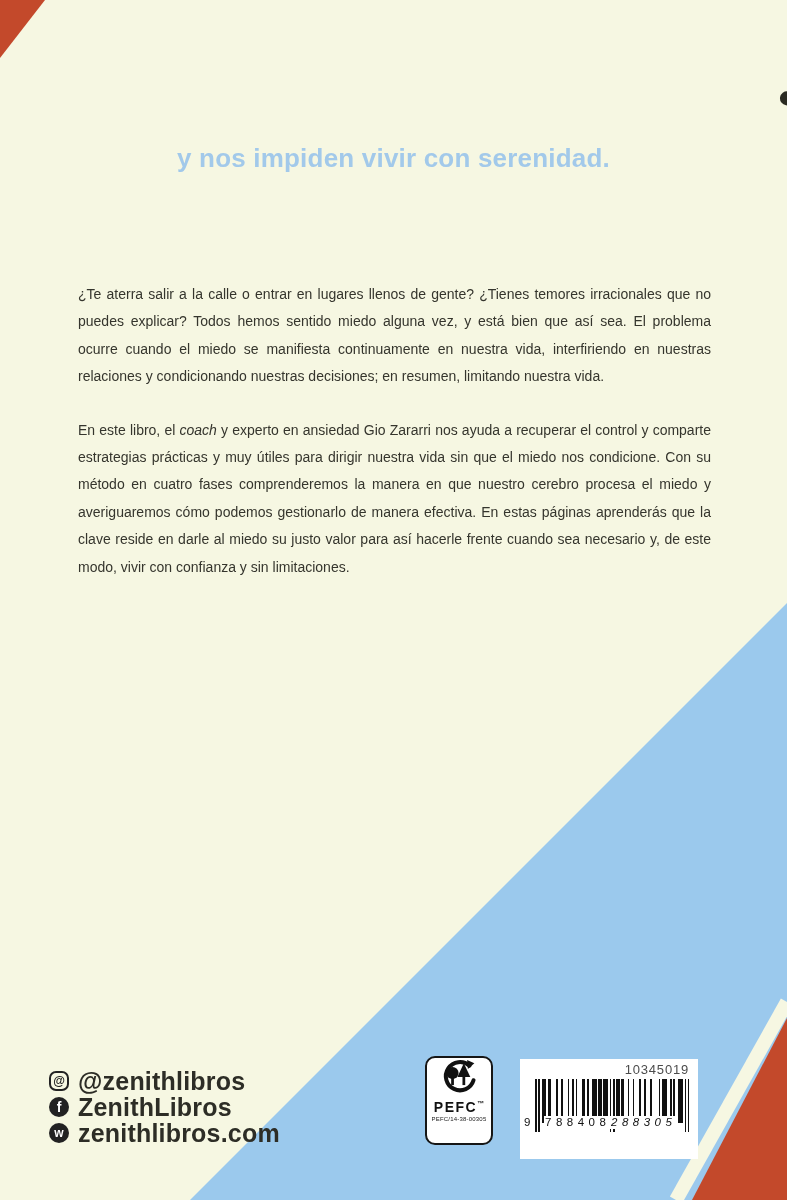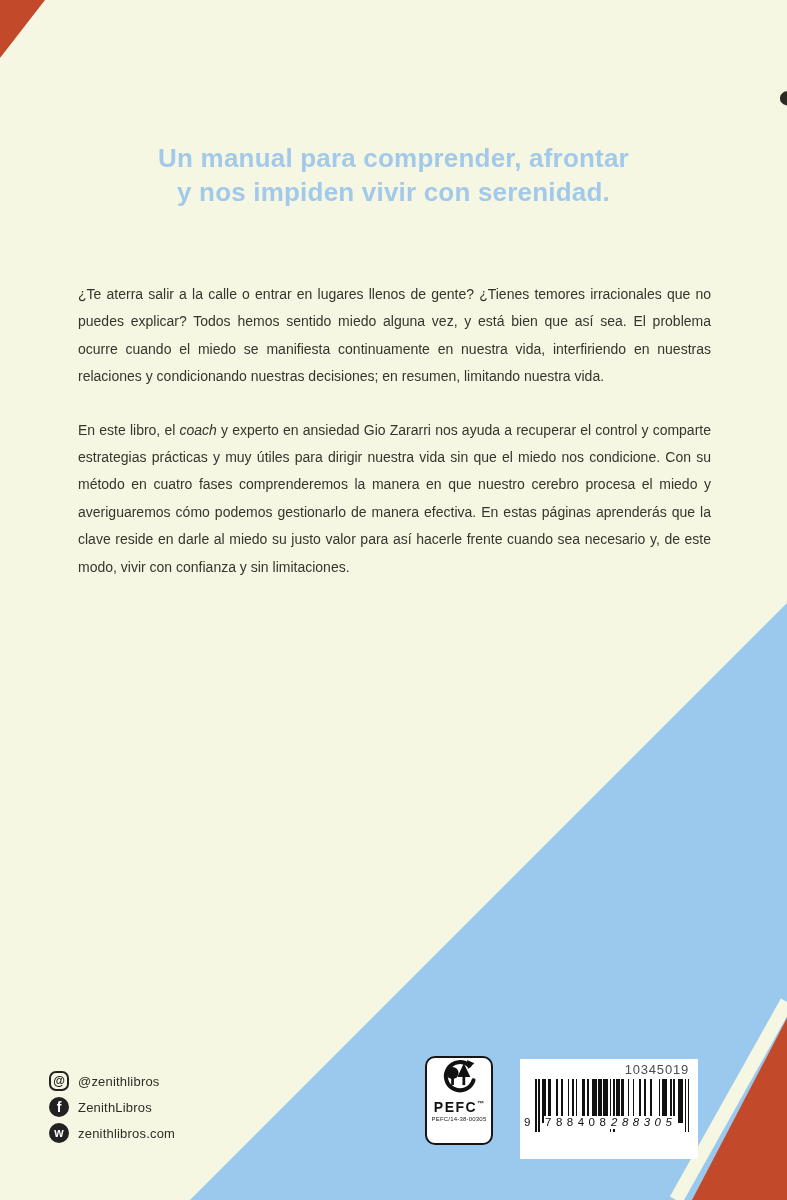--- a/index.html
+++ b/index.html
@@ -28,21 +28,21 @@
   .bodycol p{margin:0;}
   .bodycol p + p{margin-top:26px;}
   .edge-mark{
     position:absolute;right:-2px;top:91px;width:9px;height:14px;
     background:#2b2b22;border-radius:7px 0 0 7px;
     transform:rotate(8deg);
   }
   
   .social{position:absolute;left:49px;top:1070px;display:flex;flex-direction:column;gap:4px;}
   .social-row{display:flex;align-items:center;gap:9px;height:22px;}
-  .social-label{font-size:13px;font-weight:400;color:#2d2d26;letter-spacing:.2px;}
+  .social-label{font-size:25px;font-weight:700;color:#2d2d26;letter-spacing:.2px;}
   .icn{width:20px;height:20px;display:flex;align-items:center;justify-content:center;flex:0 0 auto;box-sizing:border-box;}
   .icn-ig{border:2.2px solid #222;border-radius:7px;font-size:12px;font-weight:bold;color:#222;}
   .icn-circle{border-radius:50%;background:#222;color:#fff;font-weight:bold;}
   .icn-fb{font-size:14px;}
   .icn-w{font-size:12px;}
   
   .pefc{
     position:absolute;left:425px;top:1056px;width:68px;height:89px;
     background:#fff;border:2.5px solid #161616;border-radius:10px;
     box-sizing:border-box;
@@ -72,21 +72,20 @@
   <svg class="bg-shapes" viewBox="0 0 787 1200" aria-hidden="true">
     <polygon points="787,603 787,1200 190,1200" style="fill:var(--blue)"></polygon>
     <line x1="787" y1="1002" x2="676" y2="1200" style="stroke:var(--bg);stroke-width:14"></line>
     <polygon points="787,1018 787,1200 692,1200" style="fill:var(--red)"></polygon>
     <polygon points="0,0 45,0 0,58" style="fill:var(--red)"></polygon>
   </svg>
 
   <div class="edge-mark"></div>
 
   <div class="heading">
-    <div>Un manual para comprender, afrontar</div>
     <div>y nos impiden vivir con serenidad.</div>
   </div>
 
   <div class="bodycol">
     <p>¿Te aterra salir a la calle o entrar en lugares llenos de gente? ¿Tienes temores irracionales que no puedes explicar? Todos hemos sentido miedo alguna vez, y está bien que así sea. El problema ocurre cuando el miedo se manifiesta continuamente en nuestra vida, interfiriendo en nuestras relaciones y condicionando nuestras decisiones; en resumen, limitando nuestra vida.</p>
     <p><span>En este libro, el </span><i>coach</i><span> y experto en ansiedad Gio Zararri nos ayuda a recuperar el control y comparte estrategias prácticas y muy útiles para dirigir nuestra vida sin que el miedo nos condicione. Con su método en cuatro fases comprenderemos la manera en que nuestro cerebro procesa el miedo y averiguaremos cómo podemos gestionarlo de manera efectiva. En estas páginas aprenderás que la clave reside en darle al miedo su justo valor para así hacerle frente cuando sea necesario y, de este modo, vivir con confianza y sin limitaciones.</span></p>
   </div>
 
   <div class="social">
     <div class="social-row">

